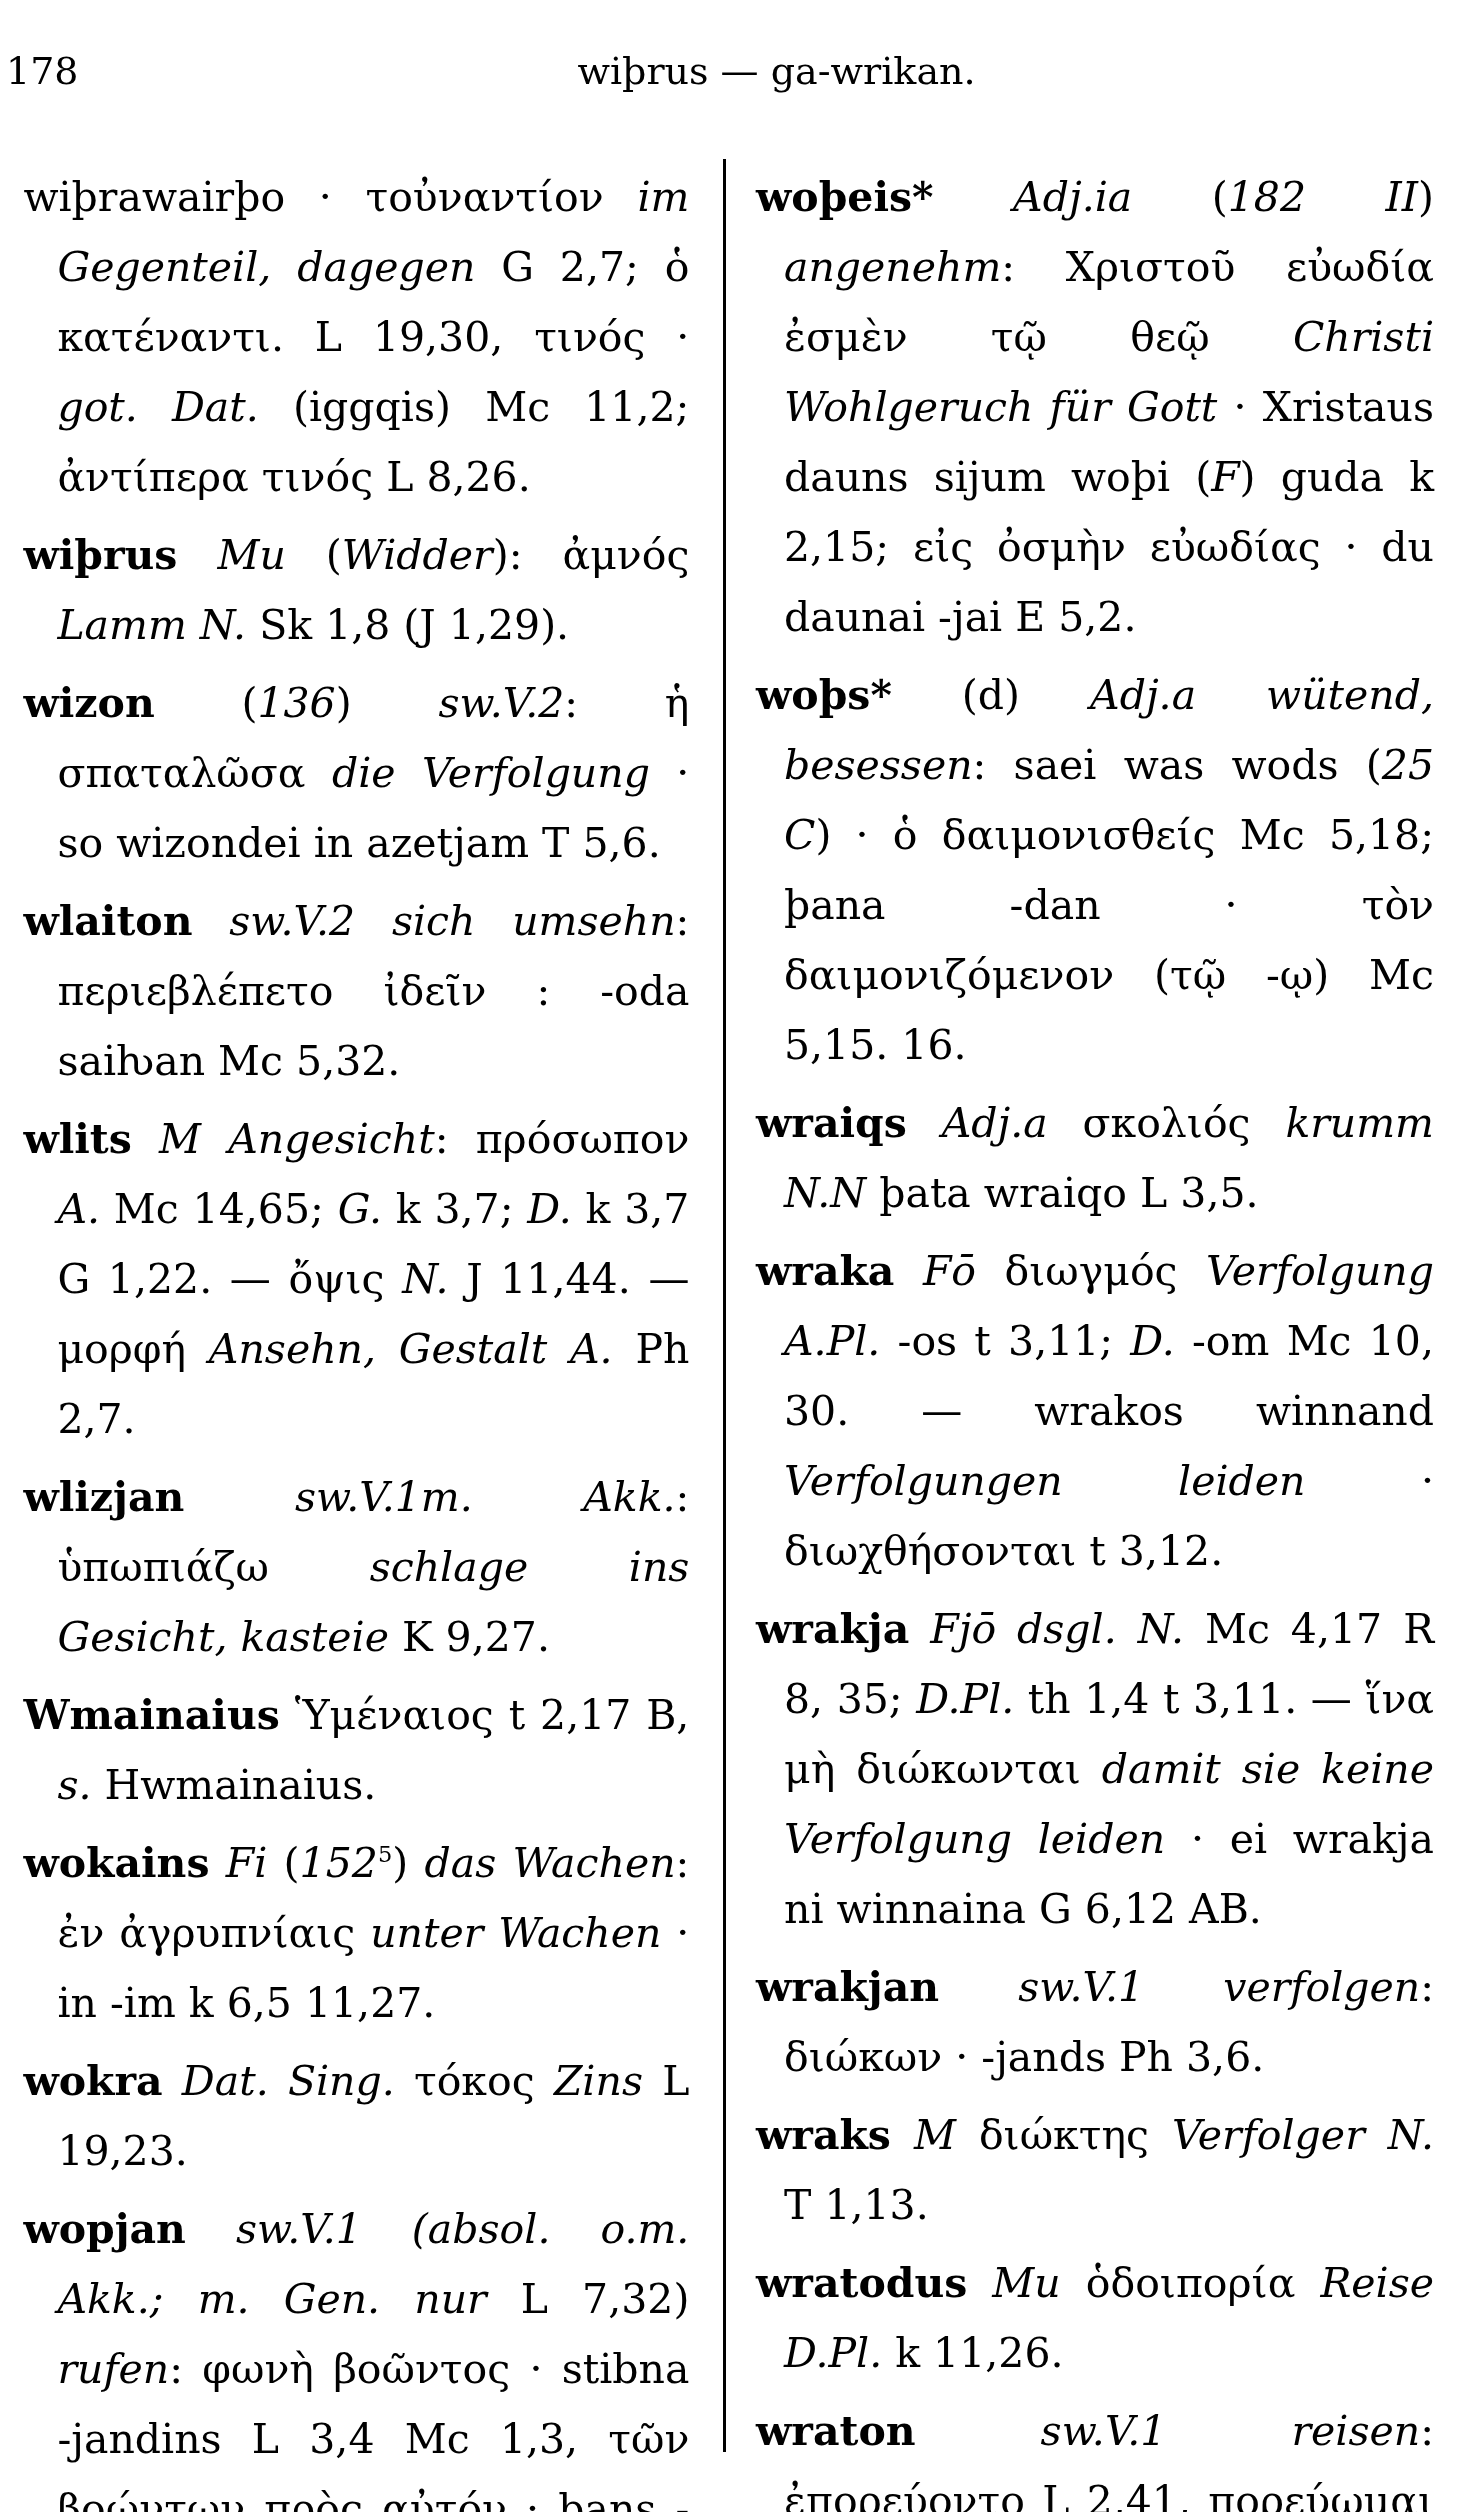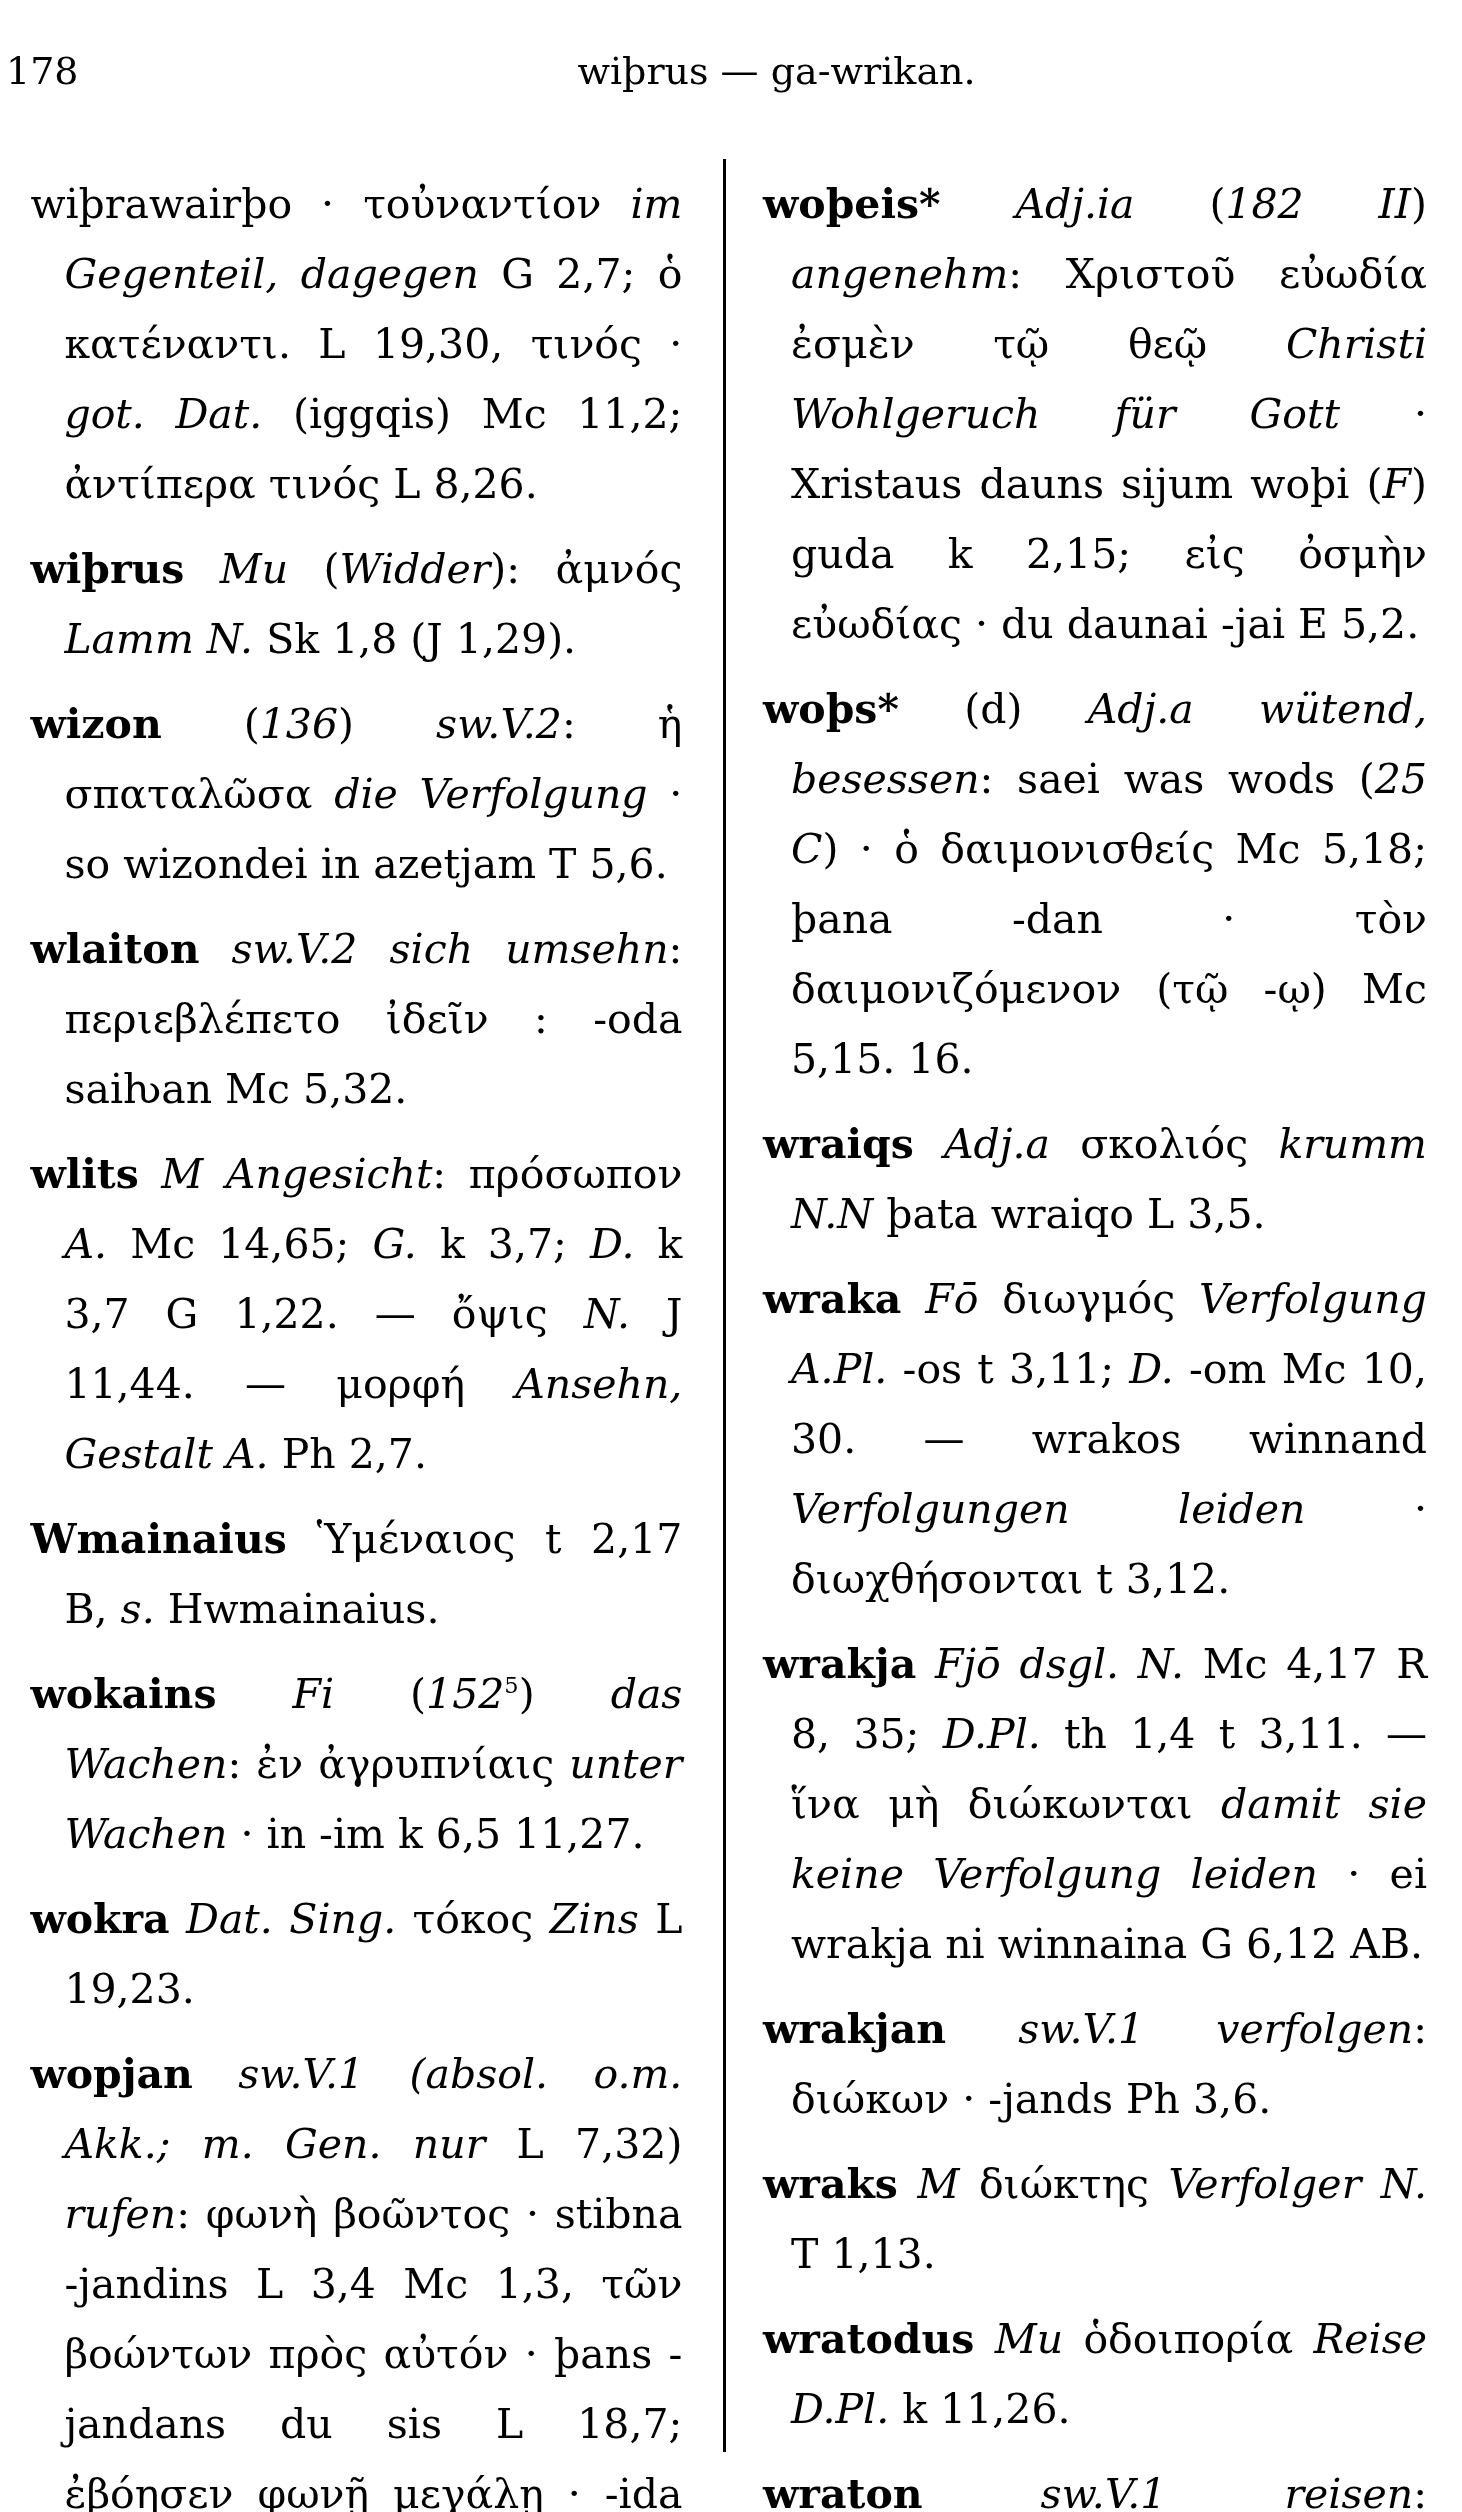--- a/index.html
+++ b/index.html
@@ -5,40 +5,41 @@
   html, body { margin:0; padding:0; background:#ffffff; }
   body { width:1463px; height:2512px; position:relative; overflow:hidden; color:#000;
          font-family:"DejaVu Serif", "Liberation Serif", serif; }
   .header { position:absolute; top:49px; left:0; width:1463px; height:56px; }
   .page-number { position:absolute; left:6px; top:0; font-size:38px; }
   .running-head { position:absolute; left:0; width:1463px; top:0; text-align:center; font-size:38px;margin-left:45px; }
   .column { position:absolute; top:154px; font-size:41px; line-height:70px; }
   .col-left { left:15.4px; width:682px; }
   .col-right { left:748px; width:694px; }
   .rule { position:absolute; left:723px; top:159px; width:2.5px; height:2293px; background:#000; }
-  .entry { text-align:justify; padding-left:34px; text-indent:-34px; margin:15px; }
+  .entry { text-align:justify; padding-left:34px; text-indent:-34px; margin:8px; }
   .col-right .entry { padding-left:28px; text-indent:-28px; }
   .hw { font-weight:bold; }
   .it { font-style:italic; }
   sup { font-size:0.55em; line-height:0; }
 </style>
 </head>
 <body>
 
 <div class="header">
   <span class="page-number">178</span>
   <span class="running-head">wiþrus — ga-wrikan.</span>
 </div>
 
 <div class="column col-left">
     <p class="entry"><span>wiþrawairþo · τοὐναντίον </span><span class="it">im Gegenteil, dagegen</span><span> G 2,7; ὁ κατέναντι. L 19,30, τινός · </span><span class="it">got. Dat.</span><span> (iggqis) Mc 11,2; ἀντίπερα τινός L 8,26.</span></p>
     <p class="entry"><span class="hw">wiþrus</span><span> </span><span class="it">Mu</span><span> (</span><span class="it">Widder</span><span>): ἀμνός </span><span class="it">Lamm N.</span><span> Sk 1,8 (J 1,29).</span></p>
     <p class="entry"><span class="hw">wizon</span><span> (</span><span class="it">136</span><span>) </span><span class="it">sw.V.2</span><span>: ἡ σπαταλῶσα </span><span class="it">die Verfolgung</span><span> · so wizondei in azetjam T 5,6.</span></p>
     <p class="entry"><span class="hw">wlaiton</span><span> </span><span class="it">sw.V.2 sich umsehn</span><span>: περιεβλέπετο ἰδεῖν : -oda saiƕan Mc 5,32.</span></p>
     <p class="entry"><span class="hw">wlits</span><span> </span><span class="it">M Angesicht</span><span>: πρόσωπον </span><span class="it">A.</span><span> Mc 14,65; </span><span class="it">G.</span><span> k 3,7; </span><span class="it">D.</span><span> k 3,7 G 1,22. — ὄψις </span><span class="it">N.</span><span> J 11,44. — μορφή </span><span class="it">Ansehn, Gestalt A.</span><span> Ph 2,7.</span></p>
+    <p class="entry"><span class="hw">wlizjan</span><span> </span><span class="it">sw.V.1m. Akk.</span><span>: ὑπωπιάζω </span><span class="it">schlage ins Gesicht, kasteie</span><span> K 9,27.</span></p>
     <p class="entry"><span class="hw">Wmainaius</span><span> Ὑμέναιος t 2,17 B, </span><span class="it">s.</span><span> Hwmainaius.</span></p>
     <p class="entry"><span class="hw">wokains</span><span> </span><span class="it">Fi</span><span> (</span><span class="it">152</span><sup>5</sup><span>) </span><span class="it">das Wachen</span><span>: ἐν ἀγρυπνίαις </span><span class="it">unter Wachen</span><span> · in -im k 6,5 11,27.</span></p>
     <p class="entry"><span class="hw">wokra</span><span> </span><span class="it">Dat. Sing.</span><span> τόκος </span><span class="it">Zins</span><span> L 19,23.</span></p>
     <p class="entry"><span class="hw">wopjan</span><span> </span><span class="it">sw.V.1 (absol. o.m. Akk.; m. Gen. nur</span><span> L 7,32) </span><span class="it">rufen</span><span>: φωνὴ βοῶντος · stibna -jandins L 3,4 Mc 1,3, τῶν βοώντων πρὸς αὐτόν · þans -jandans du sis L 18,7; ἐβόησεν φωνῇ μεγάλῃ · -ida stibnai mikilai Mc 15,34. — φωνεῖν (</span></p>
   </div>
 <div class="rule"></div>
 <div class="column col-right">
     <p class="entry"><span class="hw">woþeis*</span><span> </span><span class="it">Adj.ia</span><span> (</span><span class="it">182 II</span><span>) </span><span class="it">angenehm</span><span>: Χριστοῦ εὐωδία ἐσμὲν τῷ θεῷ </span><span class="it">Christi Wohlgeruch für Gott</span><span> · Xristaus dauns sijum woþi (</span><span class="it">F</span><span>) guda k 2,15; εἰς ὀσμὴν εὐωδίας · du daunai -jai E 5,2.</span></p>
     <p class="entry"><span class="hw">woþs*</span><span> (d) </span><span class="it">Adj.a wütend, besessen</span><span>: saei was wods (</span><span class="it">25 C</span><span>) · ὁ δαιμονισθείς Mc 5,18; þana -dan · τὸν δαιμονιζόμενον (τῷ -ῳ) Mc 5,15. 16.</span></p>
     <p class="entry"><span class="hw">wraiqs</span><span> </span><span class="it">Adj.a</span><span> σκολιός </span><span class="it">krumm N.N</span><span> þata wraiqo L 3,5.</span></p>

